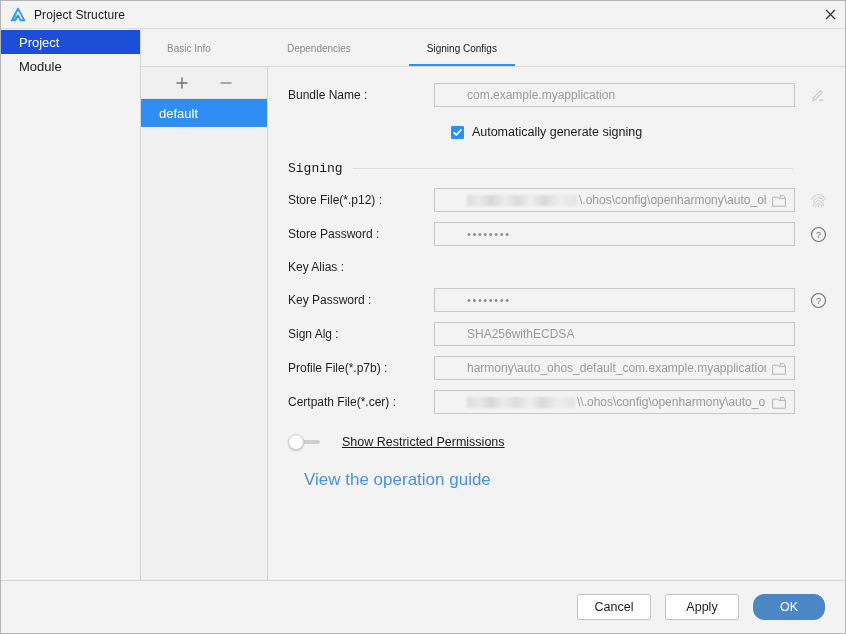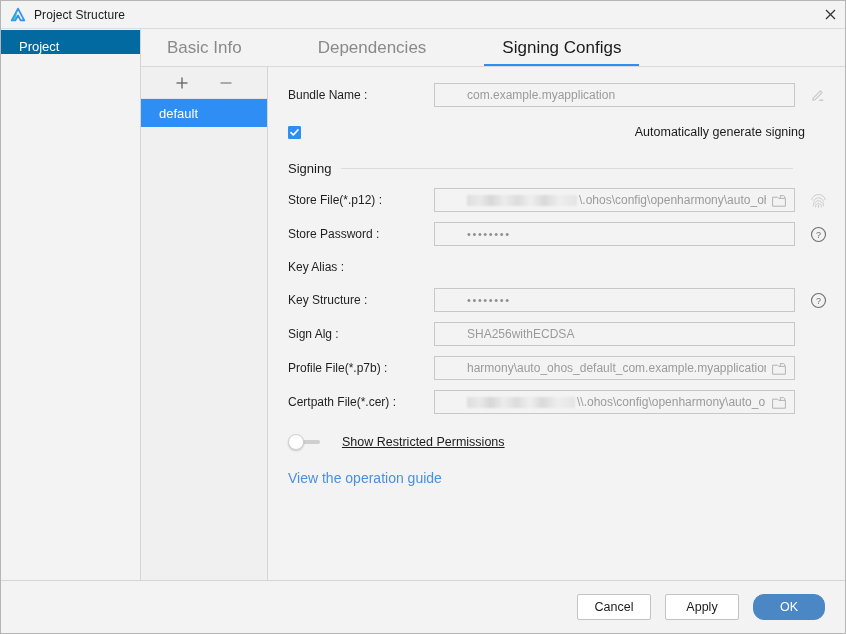--- a/index.html
+++ b/index.html
@@ -69,23 +69,22 @@
   .nav-item {
     height: 24px;
     display: flex; align-items: center;
     padding-left: 18px;
     font-size: 13px;
     color: #1b1b1b;
     cursor: pointer;
     box-sizing: border-box;
   }
   .nav-item.selected {
-    background: #0369a1;
+    background: #1d4ed8;
     color: #ffffff;
-    align-items: flex-end;
   }
 
   
   .right-side {
     flex: 1;
     display: flex; flex-direction: column;
     min-width: 0;
     border-bottom: 1px solid #d4d4d4;
     background: #f3f3f3;
     box-sizing: border-box;
@@ -96,21 +95,21 @@
     display: flex;
     align-items: flex-end;
     border-bottom: 1px solid #d8d8d8;
     background: #f3f3f3;
     padding-left: 16px;
   }
   .tab {
     height: 36px;
     display: flex; align-items: center; 
     padding: 8px 10px;
-    font-size: 17px;
+    font-size: 10px;
     color: #8a8a8a;
     cursor: pointer;
     position: relative;
     box-sizing: border-box;
   }
   .tab + .tab { margin-left: 56px; }
   .tab.active { color: #1b1b1b; }
   .tab.active::after {
     content: "";
     position: absolute;
@@ -231,21 +230,21 @@
     width: 22px; height: 22px;
     display: flex; align-items: center; justify-content: center;
     margin-left: 12px;
     cursor: pointer;
   }
   .side-spacer { width: 22px; height: 22px; margin-left: 12px; }
 
   
   .check-row {
     display: flex; align-items: center;
-    justify-content: space-between;
+    justify-content: center;
     padding-right: 24px;
     margin-top: 18px;
     margin-bottom: 22px;
   }
   .checkbox {
     width: 13px; height: 13px;
     border: 1px solid #2f8ef4;
     background: #2f8ef4;
     border-radius: 1px;
     display: flex; align-items: center; justify-content: center;
@@ -256,20 +255,21 @@
   .check-label {
     margin-left: 8px;
     font-size: 12.5px;
     color: #1b1b1b;
   }
 
   
   .group-head {
     display: flex; align-items: center;
     margin-bottom: 12px;
+    font-family: Liberation Mono, monospace;
   }
   .group-title {
     font-size: 13px;
     color: #1b1b1b;
     margin-right: 10px;
   }
   .group-line {
     flex: 1;
     height: 1px;
     background: #dcdcdc;
@@ -307,24 +307,25 @@
   }
   .toggle-label {
     margin-left: 20px;
     font-size: 12.5px;
     color: #1b1b1b;
   }
 
   .guide-link {
     display: inline-block;
     margin-top: 20px;
-    font-size: 14px;
+    font-size: 17px;
     color: #4a90e2;
     cursor: pointer;
     text-decoration: none;
+    margin-left: 16px;
   }
 
   
   .footer {
     height: 52px; min-height: 52px;
     display: flex; align-items: center; justify-content: flex-end;
     padding-right: 20px;
     gap: 14px;
     background: #f3f3f3;
     margin-left: 28px;
@@ -371,20 +372,23 @@
       </svg>
     </div>
   </div>
 
   <div class="body-area">
 
     <div class="nav-panel">
       <div class="nav-item selected">
         <span>Project</span>
       </div>
+      <div class="nav-item">
+        <span>Module</span>
+      </div>
     </div>
 
     <div class="right-side">
 
       <div class="tabbar">
         <div class="tab">
           <span>Basic Info</span>
         </div>
         <div class="tab">
           <span>Dependencies</span>
@@ -492,21 +496,21 @@
           </div>
 
           
           <div class="form-row">
             <div class="form-label">Key Alias :</div>
             <div class="side-spacer"></div>
           </div>
 
           
           <div class="form-row">
-            <div class="form-label">Key Structure :</div>
+            <div class="form-label">Key Password :</div>
             <div class="field wide">
               <span class="field-text pw">••••••••</span>
             </div>
             <div class="side-icon">
               <svg width="17" height="17" viewBox="0 0 17 17">
                 <circle cx="8.5" cy="8.5" r="7" fill="none" stroke="#6f6f6f" stroke-width="1.1"></circle>
                 <text x="8.5" y="12.1" text-anchor="middle" font-family="Liberation Sans, sans-serif" font-size="9" fill="#6f6f6f">?</text>
               </svg>
             </div>
           </div>

